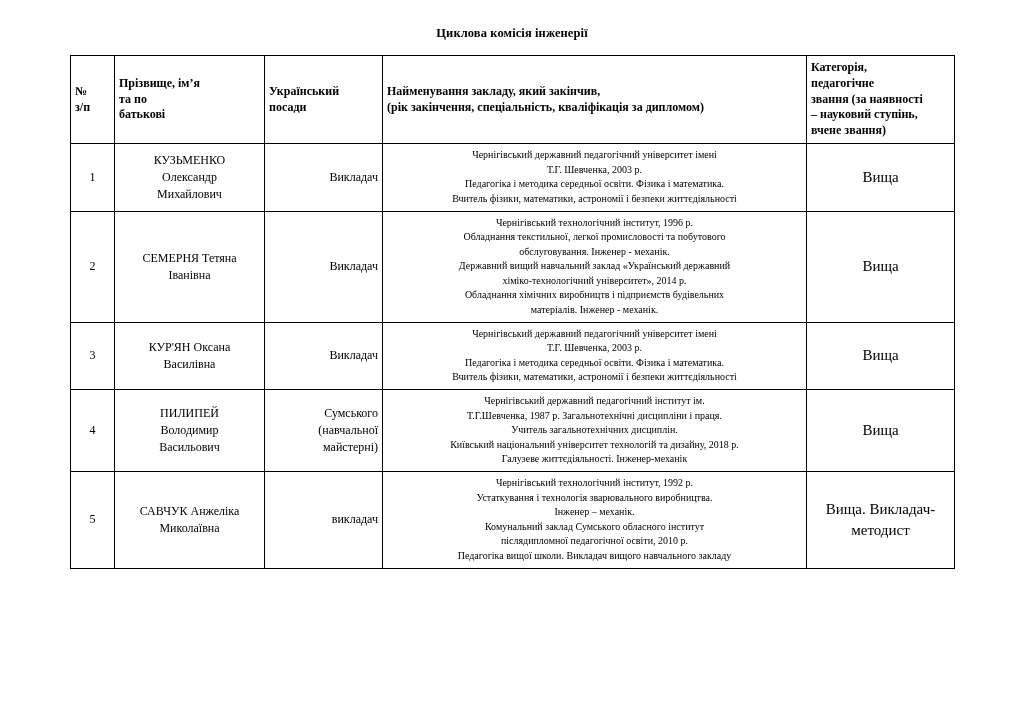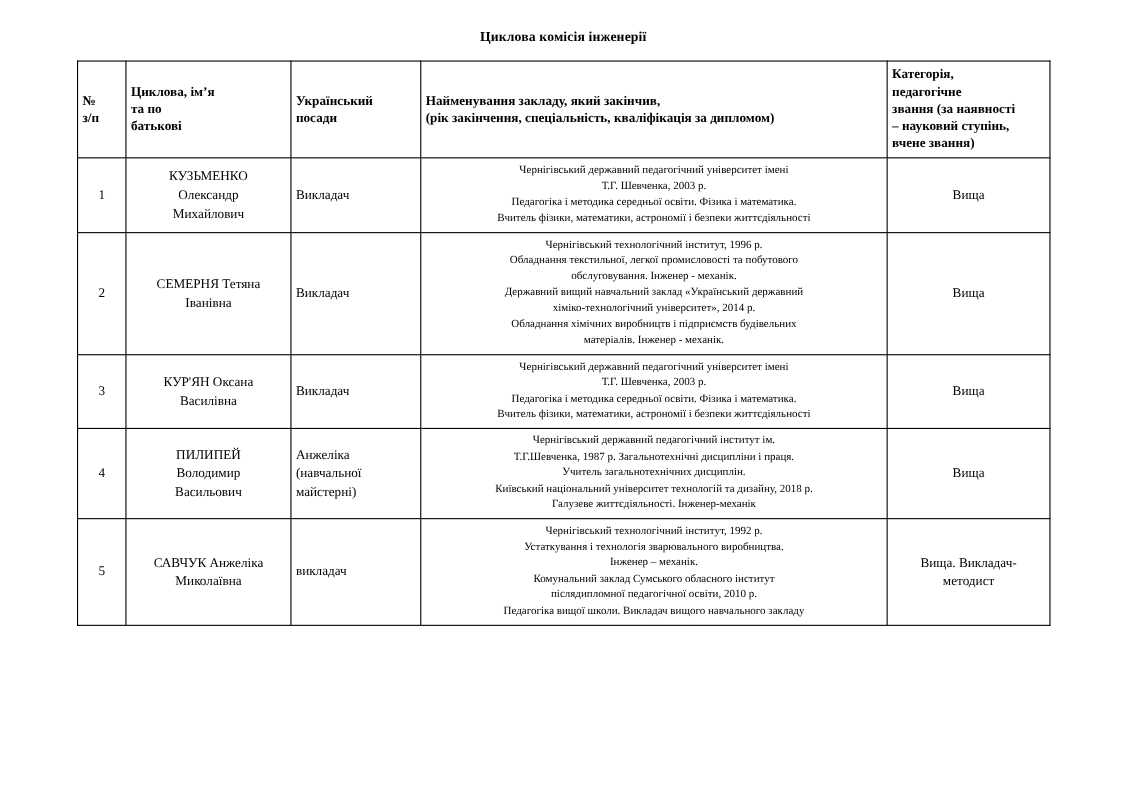--- a/index.html
+++ b/index.html
@@ -55,33 +55,33 @@
     text-align: center;
     font-size: 12px;
   }
   td.cell-name {
     text-align: center;
     font-size: 12px;
     line-height: 1.42;
     margin-left: 29px;
   }
   td.cell-pos {
-    text-align: left;
+    text-align: right;
     font-size: 12px;
     line-height: 1.42;
   }
   td.cell-edu {
     text-align: center;
     font-size: 10px;
     line-height: 1.46;
     padding: 5px 6px;
   }
   td.cell-cat {
     text-align: center;
-    font-size: 12px;
+    font-size: 15px;
     line-height: 1.42;
   }
   .edu-line { display: block; }
   .name-line { display: block; }
   .pos-line { display: block; }
   .cat-line { display: block; }
   .hdr-line { display: block; }
 </style>
 </head>
 <body>
@@ -98,21 +98,21 @@
       <col class="col-edu">
       <col class="col-cat">
     </colgroup>
     <thead>
       <tr>
         <th>
           <span class="hdr-line">№</span>
           <span class="hdr-line">з/п</span>
         </th>
         <th>
-          <span class="hdr-line">Циклова, ім’я</span>
+          <span class="hdr-line">Прізвище, ім’я</span>
           <span class="hdr-line">та по</span>
           <span class="hdr-line">батькові</span>
         </th>
         <th>
           <span class="hdr-line">Український</span>
           <span class="hdr-line">посади</span>
         </th>
         <th>
           <span class="hdr-line">Найменування закладу, який закінчив,</span>
           <span class="hdr-line">(рік закінчення, спеціальність, кваліфікація за дипломом)</span>
@@ -193,21 +193,21 @@
       </tr>
 
       <tr>
         <td class="cell-num">4</td>
         <td class="cell-name">
           <span class="name-line">ПИЛИПЕЙ</span>
           <span class="name-line">Володимир</span>
           <span class="name-line">Васильович</span>
         </td>
         <td class="cell-pos">
-          <span class="pos-line">Анжеліка</span>
+          <span class="pos-line">Сумського</span>
           <span class="pos-line">(навчальної</span>
           <span class="pos-line">майстерні)</span>
         </td>
         <td class="cell-edu">
           <span class="edu-line">Чернігівський державний педагогічний інститут ім.</span>
           <span class="edu-line">Т.Г.Шевченка, 1987 р. Загальнотехнічні дисципліни і праця.</span>
           <span class="edu-line">Учитель загальнотехнічних дисциплін.</span>
           <span class="edu-line">Київський національний університет технологій та дизайну, 2018 р.</span>
           <span class="edu-line">Галузеве життєдіяльності. Інженер-механік</span>
         </td>

